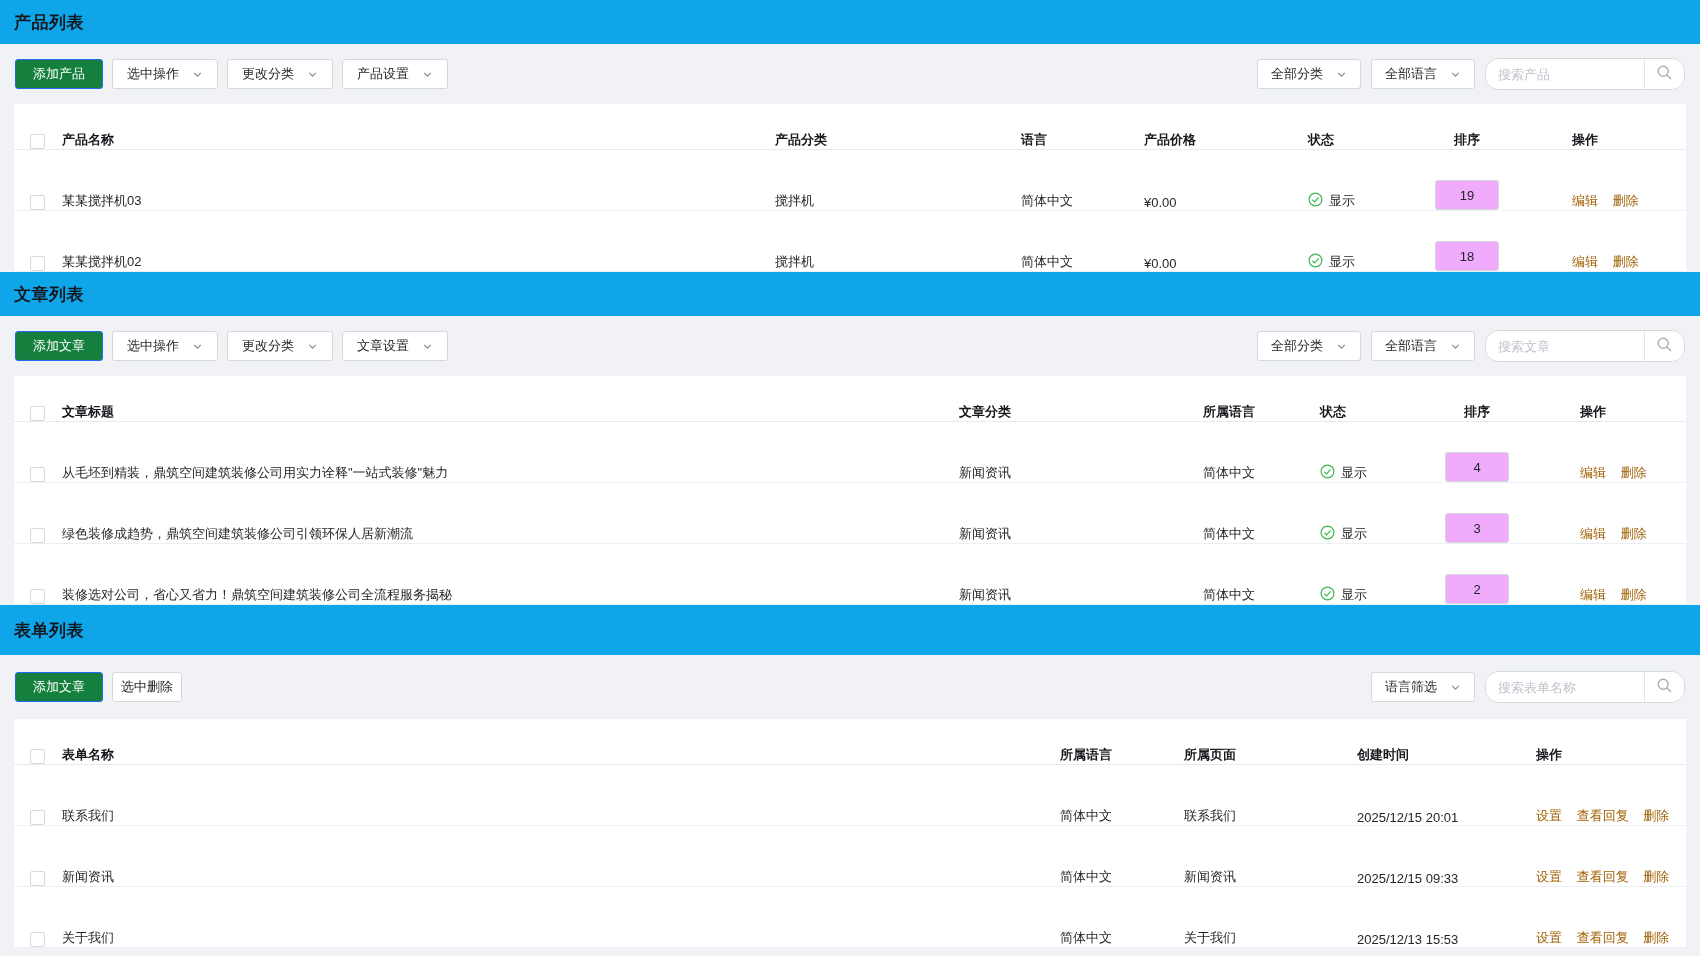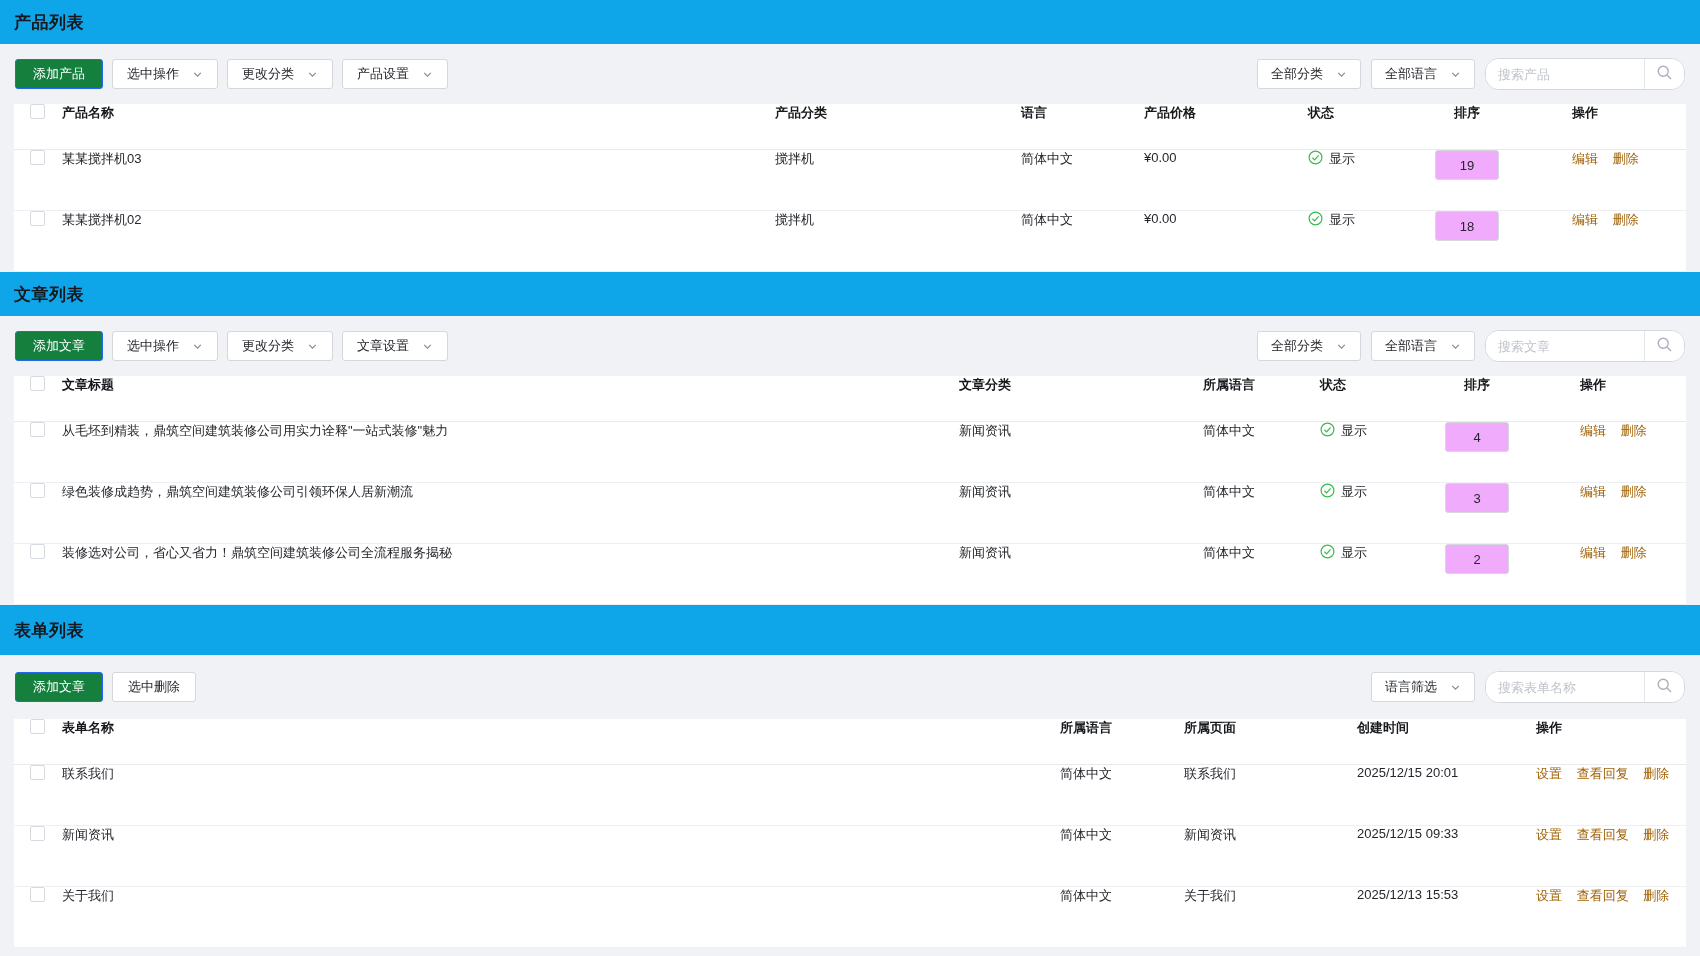--- a/index.html
+++ b/index.html
@@ -7,34 +7,34 @@
     font-family: "Liberation Sans", "DejaVu Sans", sans-serif;
     background: #f0f2f5; color: #24262b; }
   .title-band { background: #0ea5e9; height: 44px; display: flex; align-items: center; padding: 0 14px; }
   .title-band.tall { height: 50px; }
   .section-title { font-size: 17px; font-weight: 700; color: #15181e; letter-spacing: 0.5px; }
   .toolbar { height: 60px; display: flex; align-items: center; padding: 0 15px; }
   .toolbar.tall { height: 64px; }
   .btn { height: 30px; display: inline-flex; align-items: center; justify-content: center;
     font-size: 13px; border-radius: 3px; cursor: pointer; white-space: nowrap; }
   .btn-primary { background: #15803d; color: #fff; padding: 0 17px; border: 1px solid #2468f2; }
-  .btn-plain { background: #fff; color: #24262b; border: 1px solid #d4d7dc; padding: 0 15px; margin-left: 9px; }
+  .btn-plain { background: #fff; color: #24262b; border: 1px solid #d4d7dc; padding: 0 8px; margin-left: 9px; }
   .btn-drop { background: #fff; color: #24262b; border: 1px solid #d4d7dc; padding: 0 14px; margin-left: 9px; }
   .btn-drop .chev { margin-left: 13px; display: inline-flex; }
   .toolbar-right { margin-left: auto; display: flex; align-items: center; }
   .filter-drop { margin-left: 0; margin-right: 10px; padding: 0 13px; }
   .search-group { display: flex; align-items: stretch; height: 32px; background: #fff;
     border: 1px solid #d4d7dc; border-radius: 14px; overflow: hidden; }
   .search-input { border: none; outline: none; width: 158px; padding: 0 12px; font-size: 13px; color: #24262b;
     font-family: "Liberation Sans", "DejaVu Sans", sans-serif; }
   .search-input::placeholder { color: #bfc3cb; }
   .search-btn { width: 40px; display: flex; align-items: center; justify-content: center;
     border-left: 1px solid #e3e6ea; cursor: pointer; background: #fff; }
   .tbl { margin: 0 14px; background: #fff; }
-  .thead, .trow { display: flex; align-items: flex-start; }
+  .thead, .trow { display: flex; align-items: flex-end; }
   .thead { height: 46px; border-bottom: 1px solid #e7eaef; font-weight: 700; font-size: 13px; color: #17191d; }
   .trow { height: 61px; border-bottom: 1px solid #edeff3; font-size: 13px; }
   .c-check { width: 48px; padding-left: 16px; flex: none; display: flex; align-items: center; }
   .checkbox { width: 15px; height: 15px; border: 1px solid #d6dae0; border-radius: 2px; background: #fff; cursor: pointer; }
   .c-flex { flex: 1 1 auto; min-width: 0; padding-right: 20px; overflow: hidden; white-space: nowrap; }
   .c-status { display: flex; align-items: center; }
   .c-status .st-txt { margin-left: 6px; }
   .sort-box { width: 64px; height: 30px; border: 1px solid #d4d7dc; border-radius: 3px;
     text-align: center; font-size: 13px; color: #24262b; outline: none; background: #f0abfc;
     font-family: "Liberation Sans", "DejaVu Sans", sans-serif; }

